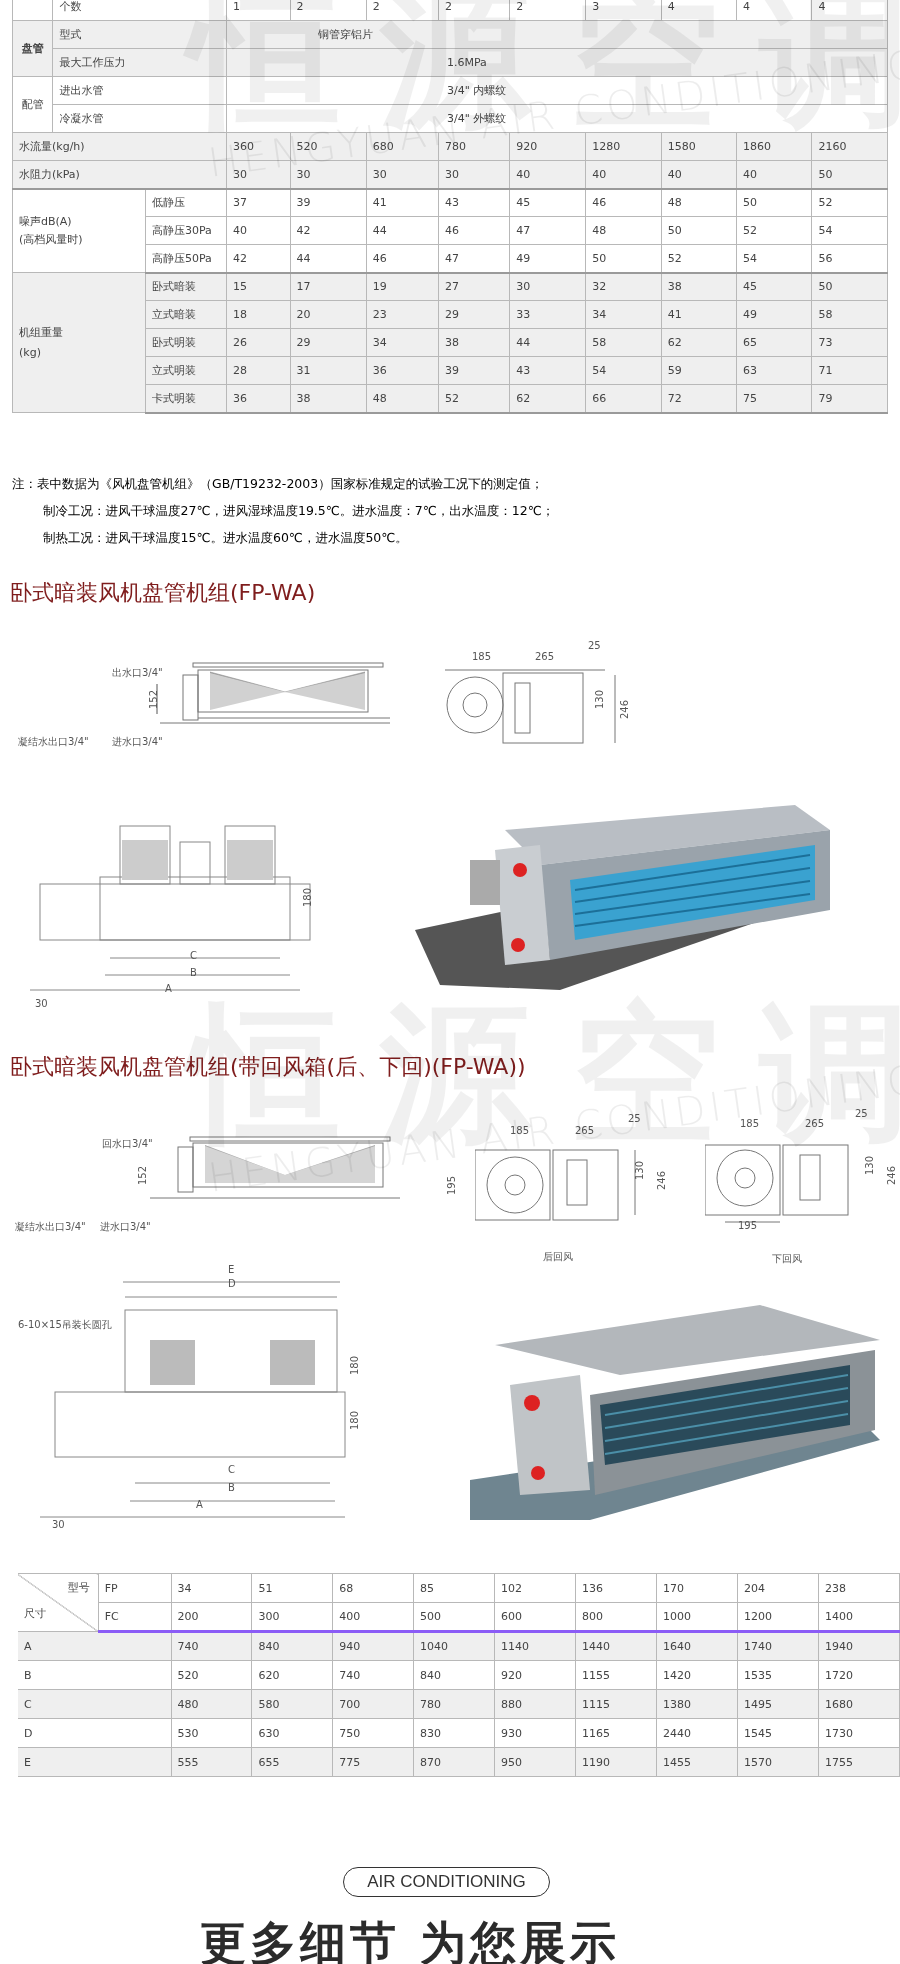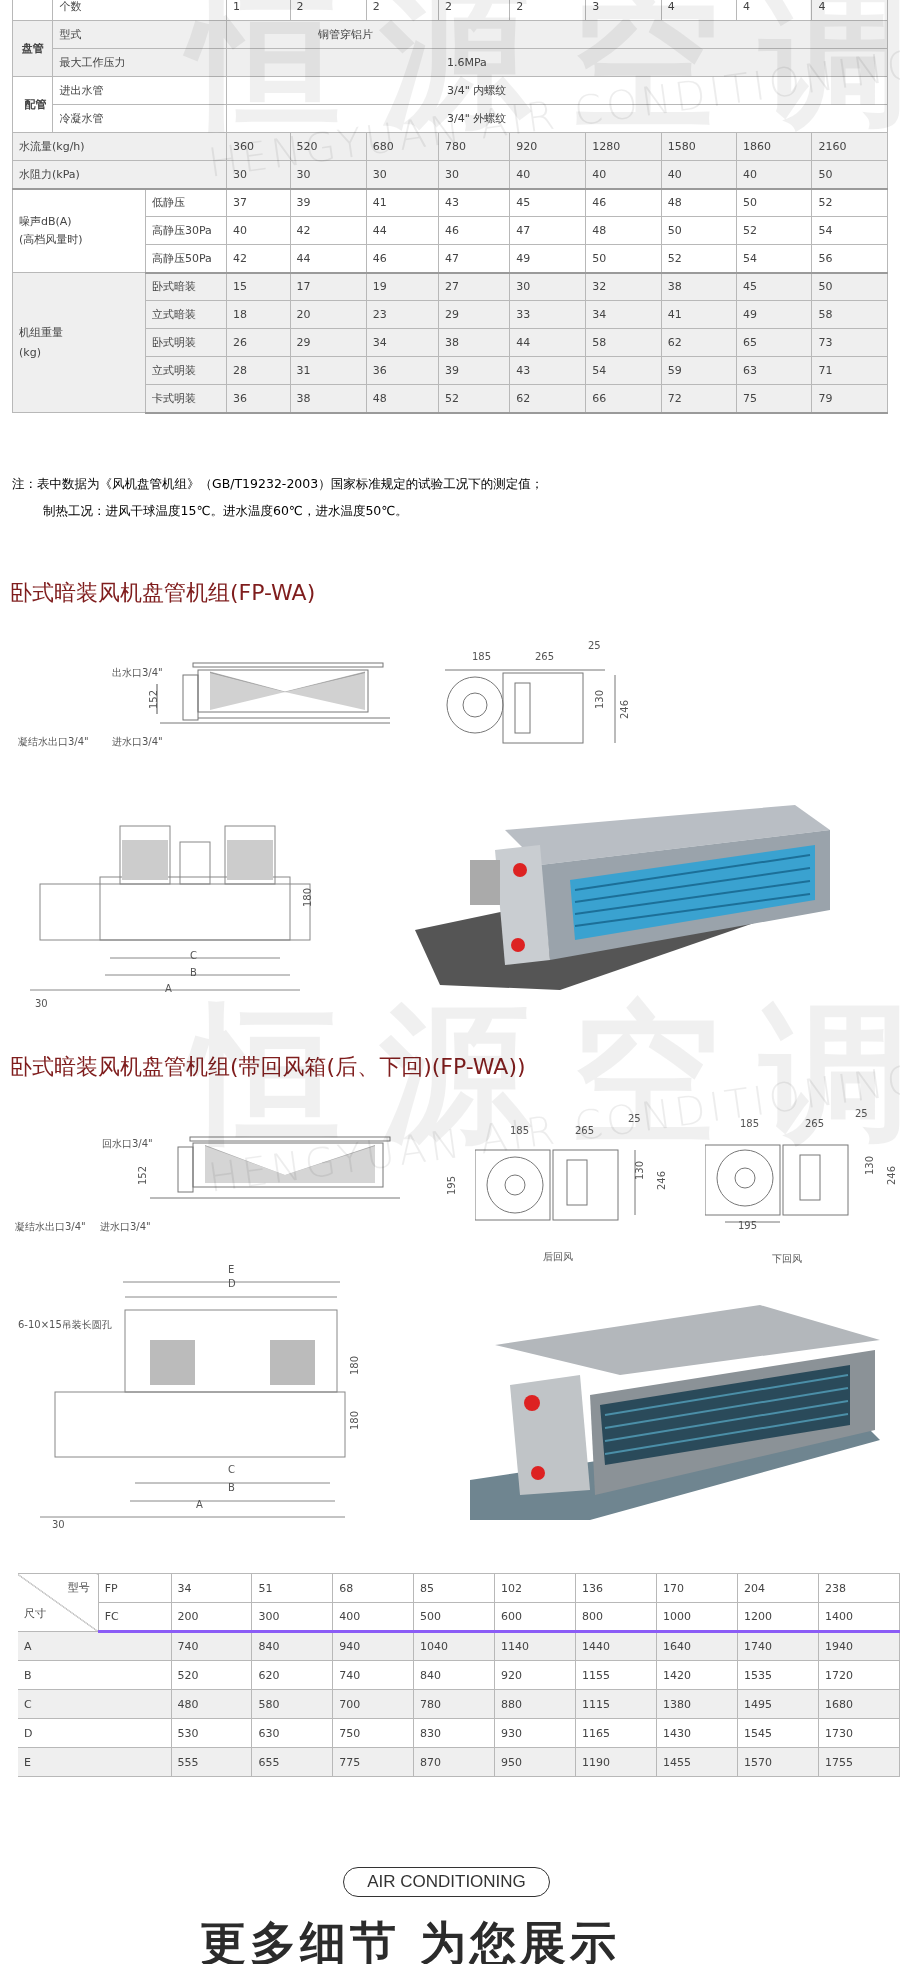--- a/index.html
+++ b/index.html
@@ -72,21 +72,21 @@
   <tr class="grey">
     <td rowspan="2" style="width:14px;font-weight:bold;line-height:14px;text-align:center">盘管</td>
     <td colspan="3">型式</td>
     <td colspan="9" style="padding-left:91px">铜管穿铝片</td>
   </tr>
   <tr class="grey">
     <td colspan="3">最大工作压力</td>
     <td colspan="9" style="padding-left:220px">1.6MPa</td>
   </tr>
   <tr>
-    <td rowspan="2" style="font-weight:bold;text-align:right">配管</td>
+    <td rowspan="2" style="font-weight:normal;text-align:center">配管</td>
     <td colspan="3">进出水管</td>
     <td colspan="9" style="padding-left:220px">3/4" 内螺纹</td>
   </tr>
   <tr>
     <td colspan="3">冷凝水管</td>
     <td colspan="9" style="padding-left:220px">3/4" 外螺纹</td>
   </tr>
   <tr class="grey">
     <td colspan="4">水流量(kg/h)</td>
     <td>360</td>
@@ -215,20 +215,21 @@
     <td>66</td>
     <td>72</td>
     <td>75</td>
     <td>79</td>
   </tr>
 </tbody>
   </table>
 
 <div class="note">
   <div>注：表中数据为《风机盘管机组》（GB/T19232-2003）国家标准规定的试验工况下的测定值；</div>
+  <div class="indent">制冷工况：进风干球温度27℃，进风湿球温度19.5℃。进水温度：7℃，出水温度：12℃；</div>
   <div class="indent">制热工况：进风干球温度15℃。进水温度60℃，进水温度50℃。</div>
 </div>
 
 <div class="section-title" style="top:578px">卧式暗装风机盘管机组(FP-WA)</div>
 
 <svg class="diagram" style="left:100px;top:660px" width="300" height="100">
   <g stroke="#777" fill="none" stroke-width="1">
     <rect x="93" y="3" width="190" height="4"></rect>
     <rect x="83" y="15" width="15" height="45"></rect>
     <rect x="98" y="10" width="170" height="42"></rect>
@@ -479,21 +480,21 @@
         <td>1680</td>
   </tr>
   <tr>
     <td colspan="2" style="border-left:none">D</td>
     <td>530</td>
         <td>630</td>
         <td>750</td>
         <td>830</td>
         <td>930</td>
         <td>1165</td>
-        <td>1430</td>
+        <td>2440</td>
         <td>1545</td>
         <td>1730</td>
   </tr>
   <tr class="grey">
     <td colspan="2" style="border-left:none">E</td>
     <td>555</td>
         <td>655</td>
         <td>775</td>
         <td>870</td>
         <td>950</td>

